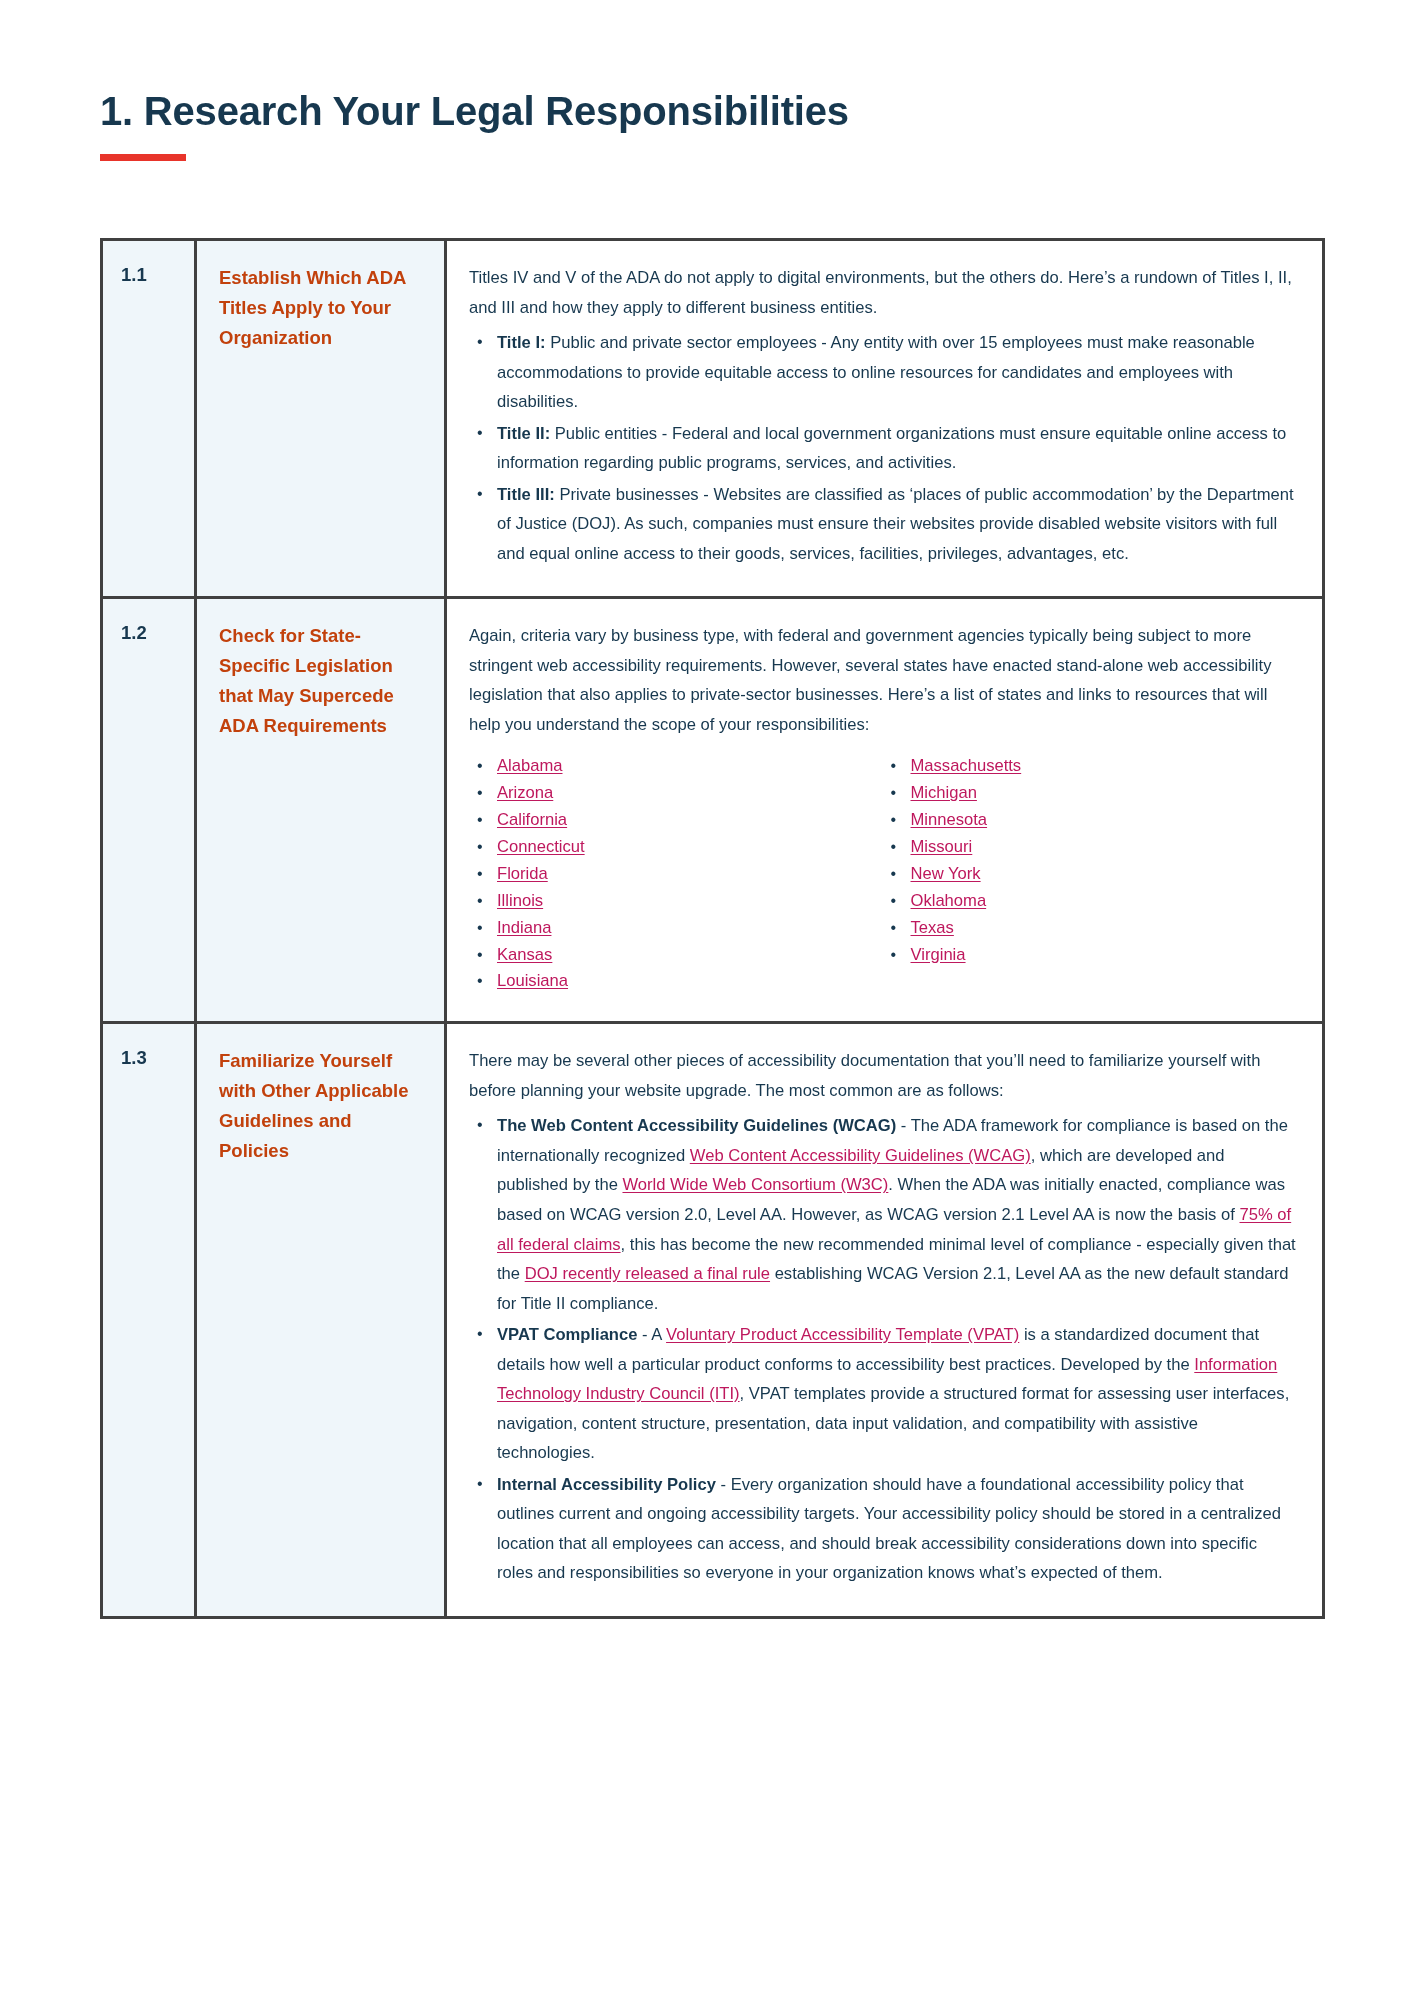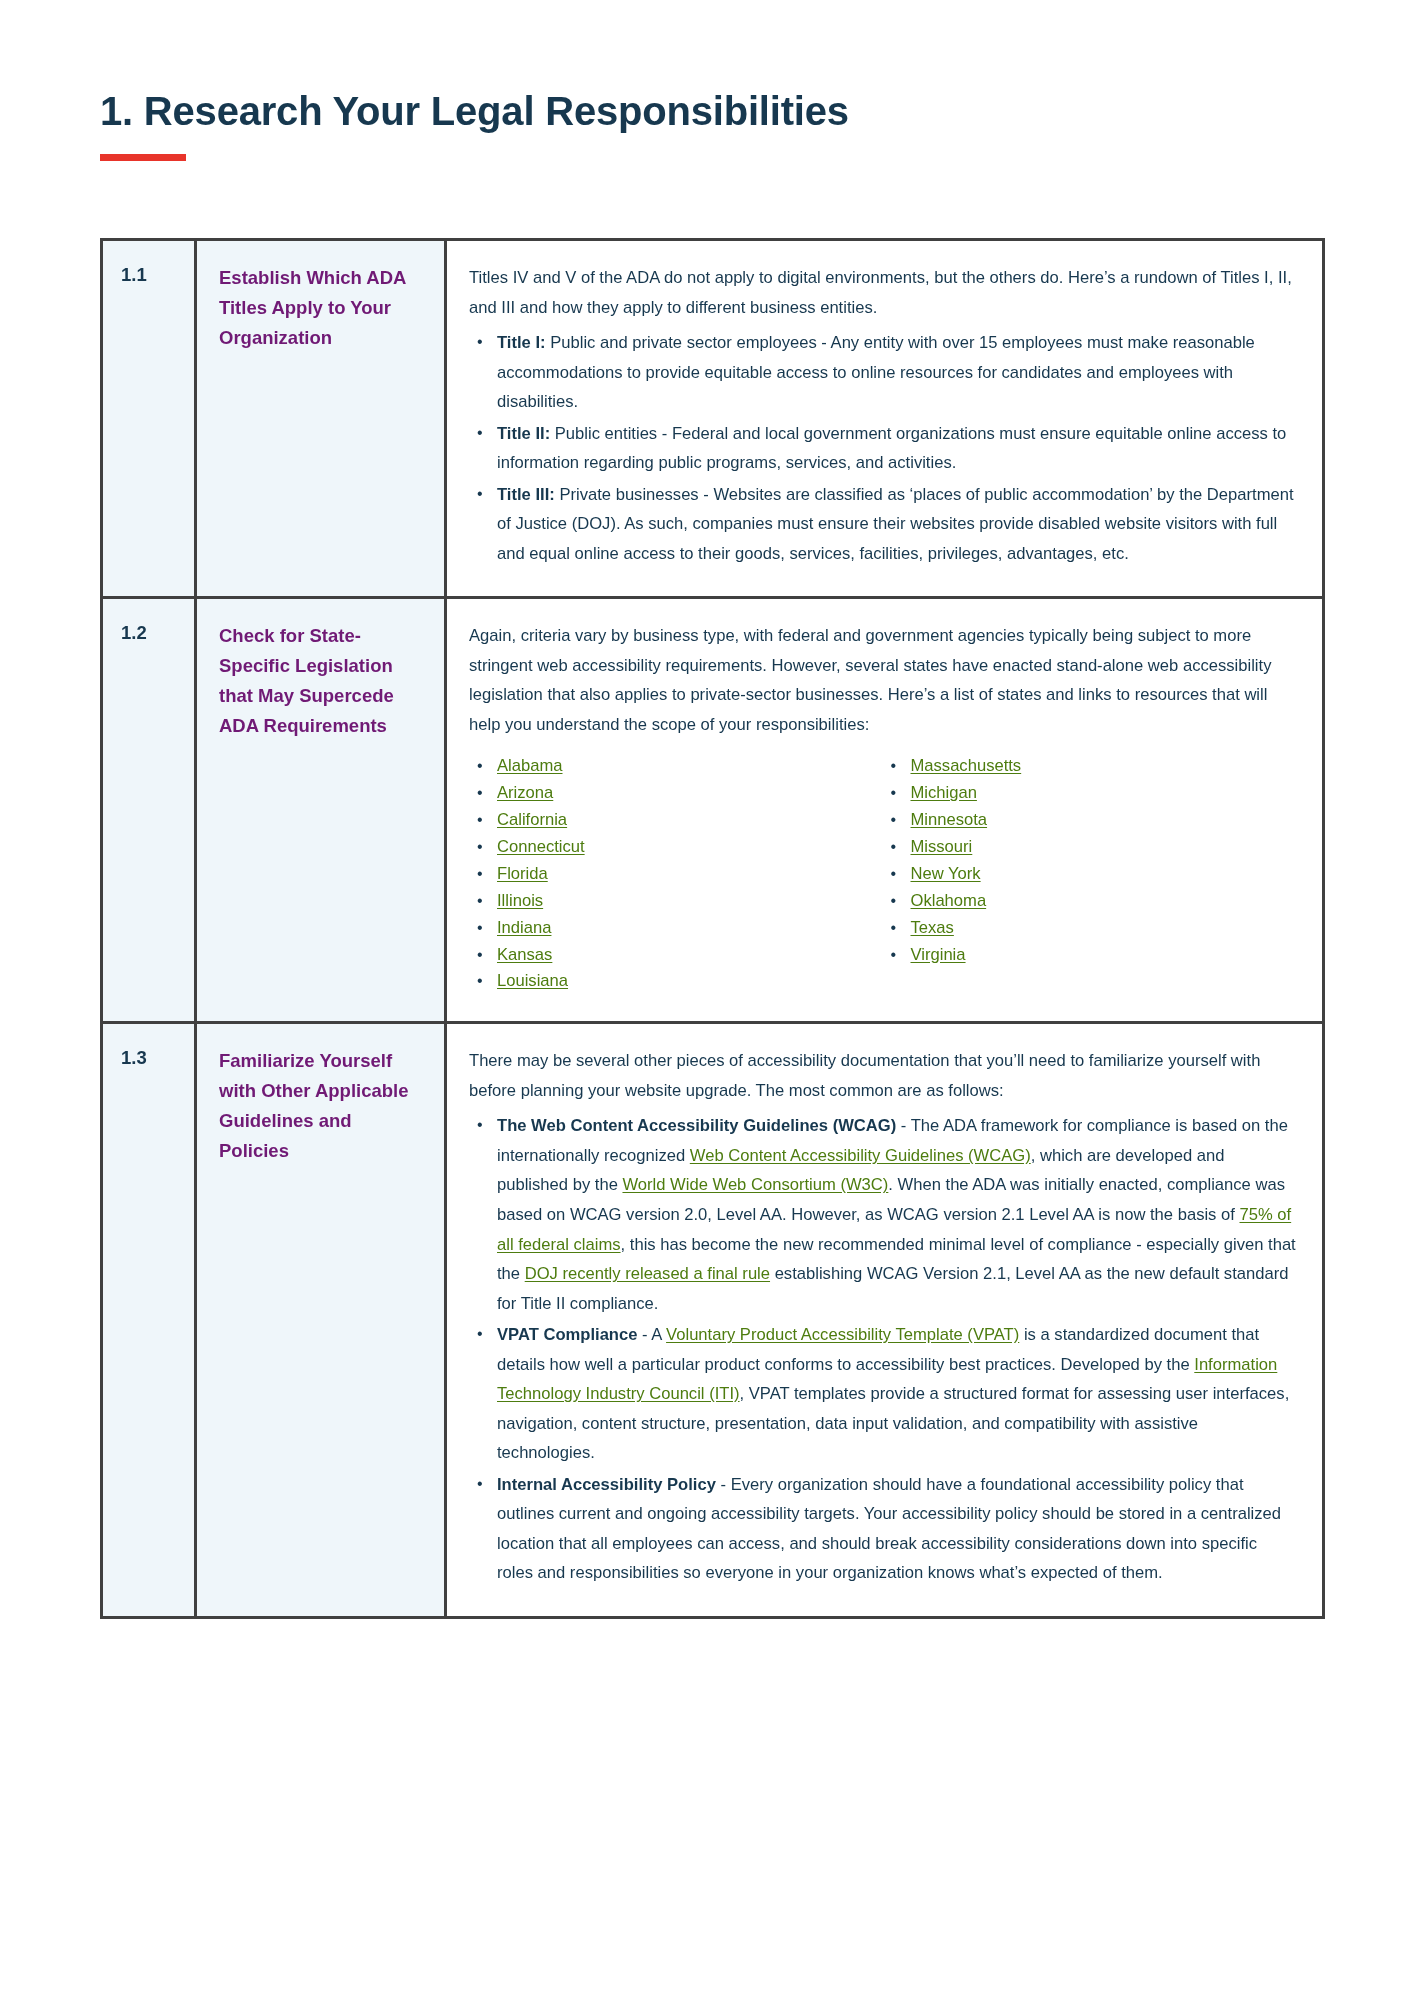--- a/index.html
+++ b/index.html
@@ -71,21 +71,21 @@
     padding: 22px 0 26px 18px;
     font-size: 18.5px;
     font-weight: bold;
     color: #17384f;
     line-height: 1.35;
   }
   .cell-label-inner {
     padding: 22px 18px 26px 22px;
     font-size: 18.5px;
     font-weight: bold;
-    color: #701a75;
+    color: #c2410c;
     line-height: 1.62;
   }
   .cell-body-inner {
     padding: 22px 26px 26px 22px;
     font-size: 16.6px;
     line-height: 1.78;
     color: #17384f;
   }
 
   .cell-body-inner p {
@@ -134,21 +134,21 @@
   }
   ul.state-list > li::before {
     content: "•";
     position: absolute;
     left: 8px;
     top: 0;
     color: #17384f;
     font-size: 16px;
   }
   a.doclink {
-    color: #4d7c0f;
+    color: #be185d;
     text-decoration: underline;
     text-underline-offset: 2px;
   }
 
   
   .footer {
     position: absolute;
     left: 100px;
     right: 92px;
     bottom: 78px;

